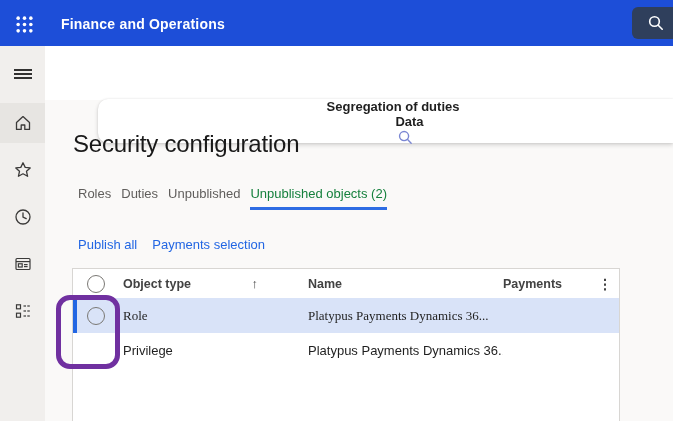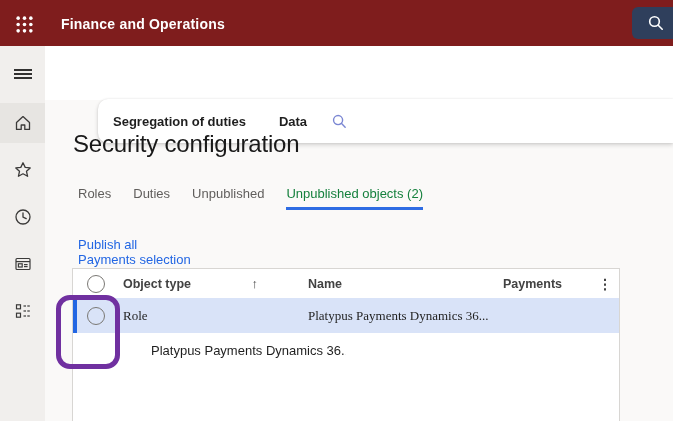--- a/index.html
+++ b/index.html
@@ -5,21 +5,21 @@
   html,body { margin:0; padding:0; background:#fff; }
   .screen {
     position:relative; width:673px; height:421px; overflow:hidden;
     background:#faf9f8; font-family:"Liberation Sans", sans-serif;
     -webkit-font-smoothing:antialiased;
   }
 
   
   .app-header {
     position:absolute; left:0; top:0; width:673px; height:48px;
-    background:#7f1d1d; display:flex; align-items:center;
+    background:#1d4ed8; display:flex; align-items:center;
   }
   .waffle-btn { margin-left:13px; width:22px; height:22px; display:flex; align-items:center; justify-content:center; cursor:pointer; }
   .app-title { color:#ffffff; font-size:14px; font-weight:700; margin-left:26px; letter-spacing:.2px; }
   .header-search-btn {
     position:absolute; right:-7px; top:7px; width:48px; height:32px;
     background:#2f3f5c; border-radius:6px; display:flex; align-items:center; justify-content:center; cursor:pointer;
   }
 
   
   .sidebar {
@@ -31,36 +31,36 @@
   .sidebar-item.active { background:#e7e5e2; }
   .sidebar-item + .sidebar-item { margin-top:7px; }
   .bar { display:block; width:18px; height:2px; background:#323130; margin:2px 0; }
 
   
   .top-strip { position:absolute; left:45px; top:46px; right:0; height:54px; background:#ffffff; }
   .nav-pill {
     position:absolute; left:53px; top:53px; right:0; height:44px;
     background:#ffffff; border-radius:10px 0 0 10px;
     box-shadow:0 0 2px rgba(0,0,0,.10), 0 2px 4px rgba(0,0,0,.16);
-    display:flex; align-items:center; padding-left:15px; box-sizing:border-box;
+    display:flex; align-items:center; padding-left:15px; box-sizing:border-box;flex-direction:column;
   }
   .nav-item { font-size:13px; font-weight:700; color:#1f1f1f; cursor:pointer; }
   .nav-item + .nav-item { margin-left:33px; }
   .nav-search { margin-left:24px; display:flex; align-items:center; cursor:pointer; }
 
   
   .page-title {
     position:absolute; left:73px; top:130px; margin:0;
     font-size:24px; font-weight:400; color:#191919; letter-spacing:-0.2px;
   }
-  .tabs { position:absolute; left:78px; top:186px; display:flex; gap:22px; font-size:13px; }
+  .tabs { position:absolute; left:78px; top:186px; display:flex; gap:10px; font-size:13px; }
   .tab { color:#605e5c; padding-bottom:6px; cursor:pointer; border-bottom:3px solid transparent; }
   .tab.active { color:#15803d; border-bottom-color:#2e6ce3; }
 
-  .action-links { position:absolute; left:78px; top:237px; display:flex; font-size:13px;flex-direction:column; }
+  .action-links { position:absolute; left:78px; top:237px; display:flex; gap:15px; font-size:13px; }
   .action-link { color:#2266e3; cursor:pointer; }
 
   
   .grid {
     position:absolute; left:72px; top:268px; width:548px; height:153px;
     background:#ffffff; border:1px solid #d8d6d3; border-bottom:none; box-sizing:border-box;
   }
   .grid-header {
     height:29px; display:flex; align-items:center;
     font-size:12.5px; font-weight:700; color:#424242;
@@ -228,20 +228,23 @@
       <div class="cell-type">
           <span>Role</span>
         </div>
       <div class="cell-name">Platypus Payments Dynamics 36...</div>
       <div class="cell-deleting"></div>
       <div class="cell-menu"></div>
     </div>
 
     <div class="grid-row">
       <div class="cell-select"></div>
+      <div class="cell-type">
+          <span>Privilege</span>
+        </div>
       <div class="cell-name">Platypus Payments Dynamics 36...</div>
       <div class="cell-deleting"></div>
       <div class="cell-menu"></div>
     </div>
   </div>
 
   <div class="annotation-box"></div>
 
 </div>
 

